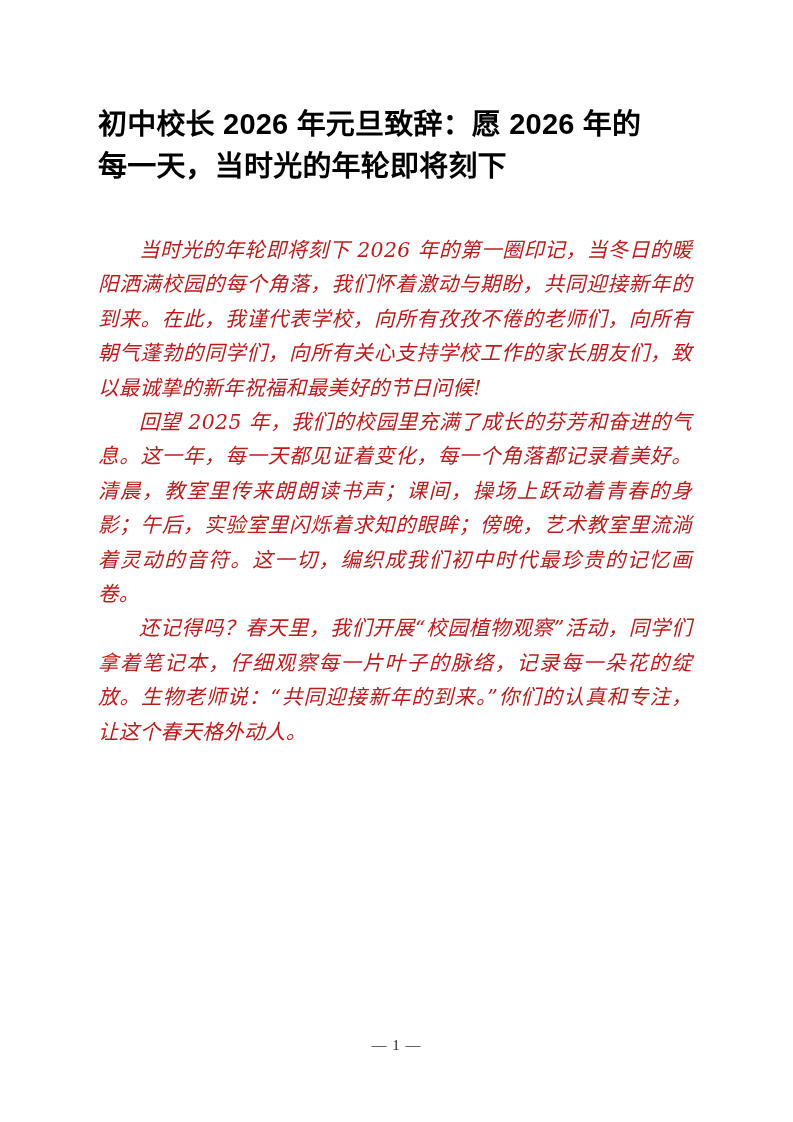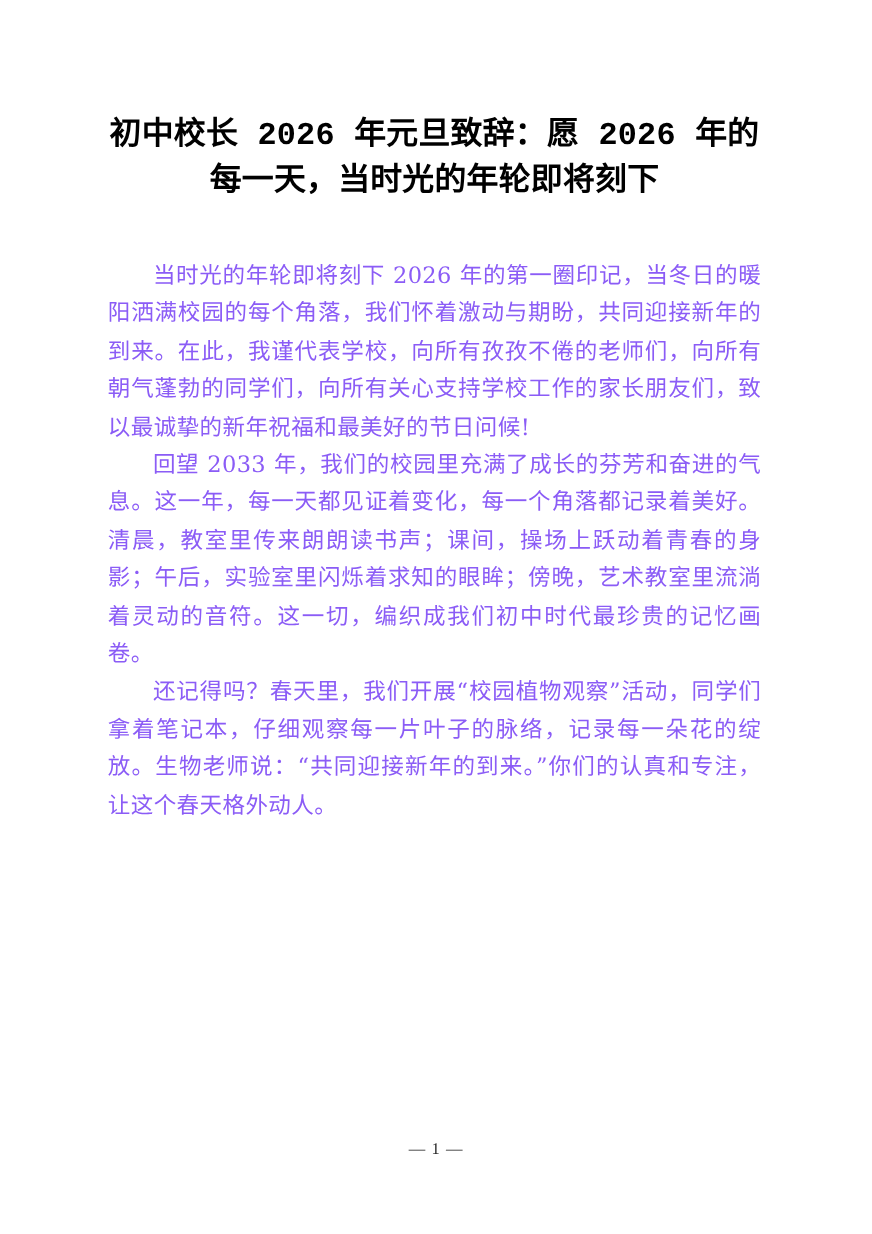--- a/index.html
+++ b/index.html
@@ -29,25 +29,24 @@
     position: absolute;
     left: 98px;
     top: 0;
     width: 594px;
   }
 
   
   .doc-title {
     margin: 0;
     padding: 0;
-    font-family: Liberation Mono, monospace;
+    font-family: Liberation Sans, sans-serif;
     font-weight: bold;
     font-size: 29px;
     line-height: 42px;
-    text-align: center;
     letter-spacing: 0.2px;
     color: #000000;
     padding-top: 103px;
   }
 
   .doc-title .ttl-line {
     display: block;
     white-space: nowrap;
   }
 
@@ -58,23 +57,24 @@
   }
 
   .para {
     margin: 0 0 0 0;
     font-family: "DejaVu Serif", "Liberation Serif", serif;
     font-size: 20.5px;
     line-height: 34.4px;
     text-align: justify;
     text-justify: inter-ideograph;
     text-indent: 2em;
-    color: #8b5cf6;
+    color: #b91c1c;
     letter-spacing: 0.35px;
     word-break: break-all;
+    font-style: italic;
   }
 
   
   .page-footer {
     position: absolute;
     left: 0;
     right: 0;
     top: 1035px;
     text-align: center;
     font-family: "Liberation Serif", "DejaVu Serif", serif;
@@ -91,21 +91,21 @@
 
   <div class="page-body">
 
     <h1 class="doc-title">
       <span class="ttl-line">初中校长 2026 年元旦致辞：愿 2026 年的</span>
       <span class="ttl-line">每一天，当时光的年轮即将刻下</span>
     </h1>
 
     <div class="body-text">
       <p class="para">当时光的年轮即将刻下 2026 年的第一圈印记，当冬日的暖阳洒满校园的每个角落，我们怀着激动与期盼，共同迎接新年的到来。在此，我谨代表学校，向所有孜孜不倦的老师们，向所有朝气蓬勃的同学们，向所有关心支持学校工作的家长朋友们，致以最诚挚的新年祝福和最美好的节日问候!</p>
-      <p class="para">回望 2033 年，我们的校园里充满了成长的芬芳和奋进的气息。这一年，每一天都见证着变化，每一个角落都记录着美好。清晨，教室里传来朗朗读书声；课间，操场上跃动着青春的身影；午后，实验室里闪烁着求知的眼眸；傍晚，艺术教室里流淌着灵动的音符。这一切，编织成我们初中时代最珍贵的记忆画卷。</p>
+      <p class="para">回望 2025 年，我们的校园里充满了成长的芬芳和奋进的气息。这一年，每一天都见证着变化，每一个角落都记录着美好。清晨，教室里传来朗朗读书声；课间，操场上跃动着青春的身影；午后，实验室里闪烁着求知的眼眸；傍晚，艺术教室里流淌着灵动的音符。这一切，编织成我们初中时代最珍贵的记忆画卷。</p>
       <p class="para">还记得吗？春天里，我们开展“校园植物观察”活动，同学们拿着笔记本，仔细观察每一片叶子的脉络，记录每一朵花的绽放。生物老师说：“共同迎接新年的到来。”你们的认真和专注，让这个春天格外动人。</p>
     </div>
 
   </div>
 
   <div class="page-footer">
     <span>— 1 —</span>
   </div>
 
 </div>

